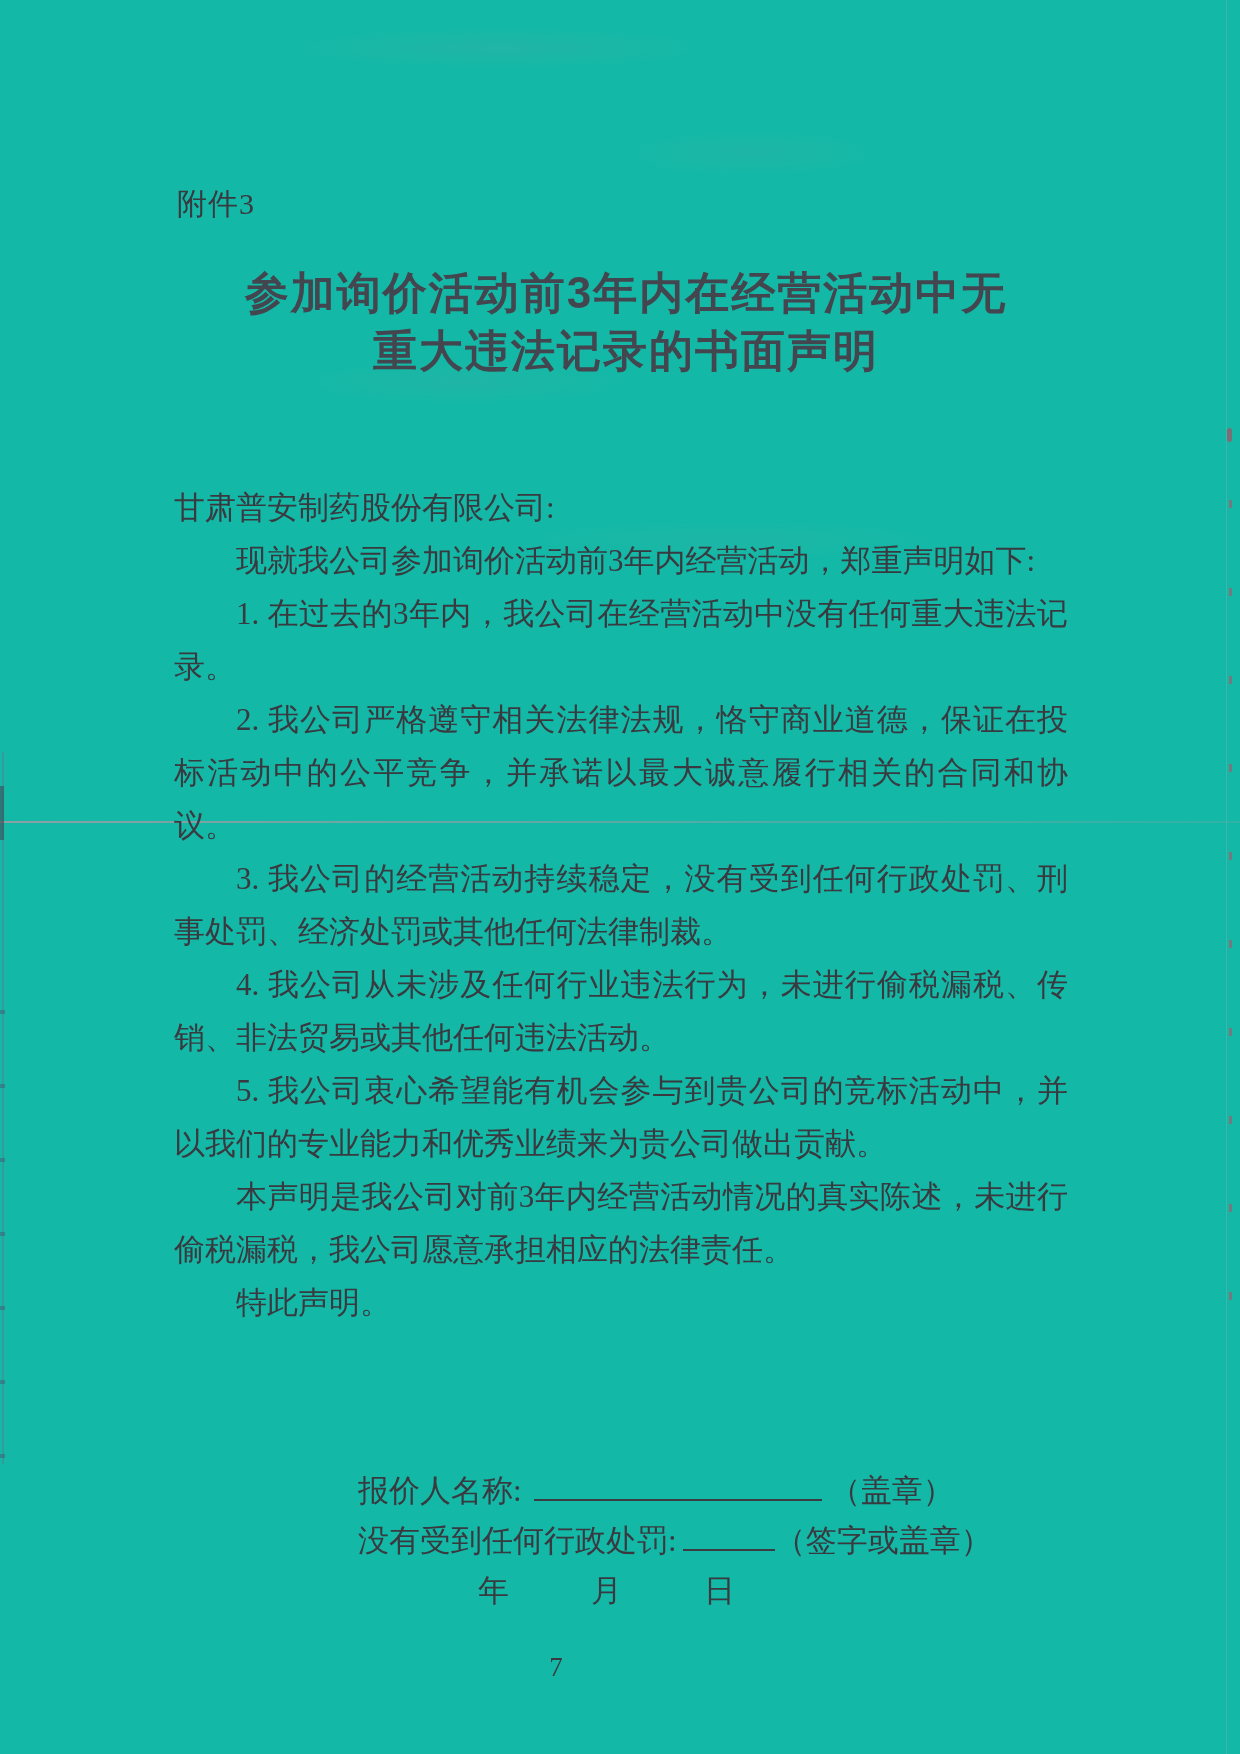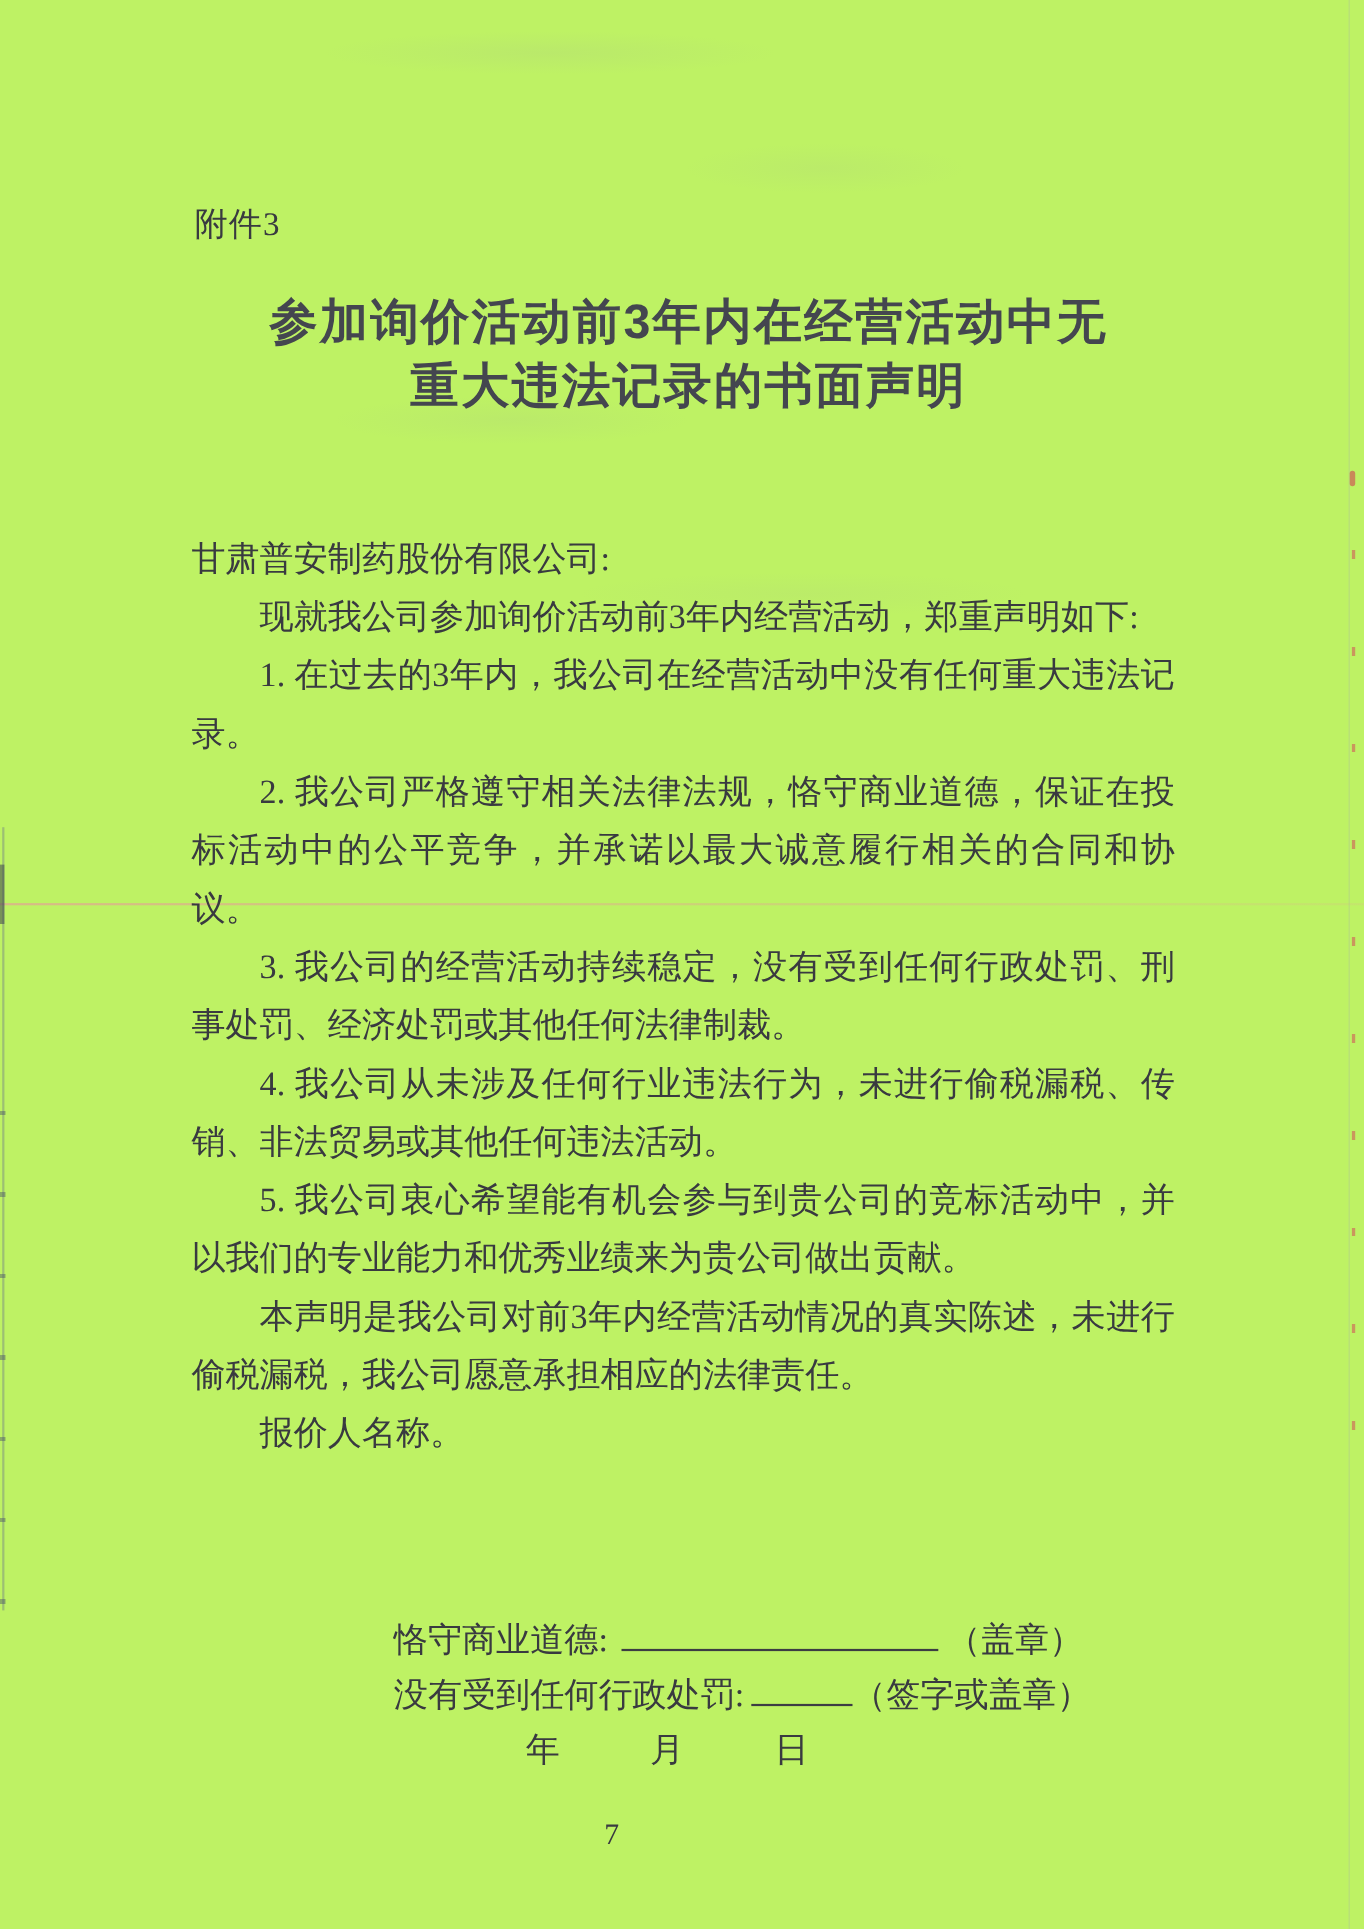--- a/index.html
+++ b/index.html
@@ -5,21 +5,21 @@
   html, body {
     margin: 0;
     padding: 0;
     background: #e8e8ea;
   }
   .page {
     position: relative;
     width: 1240px;
     height: 1754px;
     margin: 0 auto;
-    background: #bef264;
+    background: #14b8a6;
     overflow: hidden;
     font-family: "Liberation Serif", serif;
     color: #393a40;
   }
   
   .smudge {
     position: absolute;
     border-radius: 50%;
     pointer-events: none;
   }
@@ -164,26 +164,26 @@
 
   <div class="doc-body">
     <p class="salutation">甘肃普安制药股份有限公司:</p>
     <p class="para">现就我公司参加询价活动前3年内经营活动，郑重声明如下:</p>
     <p class="para">1. 在过去的3年内，我公司在经营活动中没有任何重大违法记录。</p>
     <p class="para">2. 我公司严格遵守相关法律法规，恪守商业道德，保证在投标活动中的公平竞争，并承诺以最大诚意履行相关的合同和协议。</p>
     <p class="para">3. 我公司的经营活动持续稳定，没有受到任何行政处罚、刑事处罚、经济处罚或其他任何法律制裁。</p>
     <p class="para">4. 我公司从未涉及任何行业违法行为，未进行偷税漏税、传销、非法贸易或其他任何违法活动。</p>
     <p class="para">5. 我公司衷心希望能有机会参与到贵公司的竞标活动中，并以我们的专业能力和优秀业绩来为贵公司做出贡献。</p>
     <p class="para">本声明是我公司对前3年内经营活动情况的真实陈述，未进行偷税漏税，我公司愿意承担相应的法律责任。</p>
-    <p class="para">报价人名称。</p>
+    <p class="para">特此声明。</p>
   </div>
 
   <div class="signature">
     <div class="sig-row">
-      <span>恪守商业道德:</span><span class="sig-line long"></span><span>（盖章）</span>
+      <span>报价人名称:</span><span class="sig-line long"></span><span>（盖章）</span>
     </div>
     <div class="sig-row">
       <span>没有受到任何行政处罚:</span><span class="sig-line short"></span><span>（签字或盖章）</span>
     </div>
     <div class="sig-row date-row">
       <span>年</span><span>月</span><span>日</span>
     </div>
   </div>
 
   <div class="page-number">7</div>

